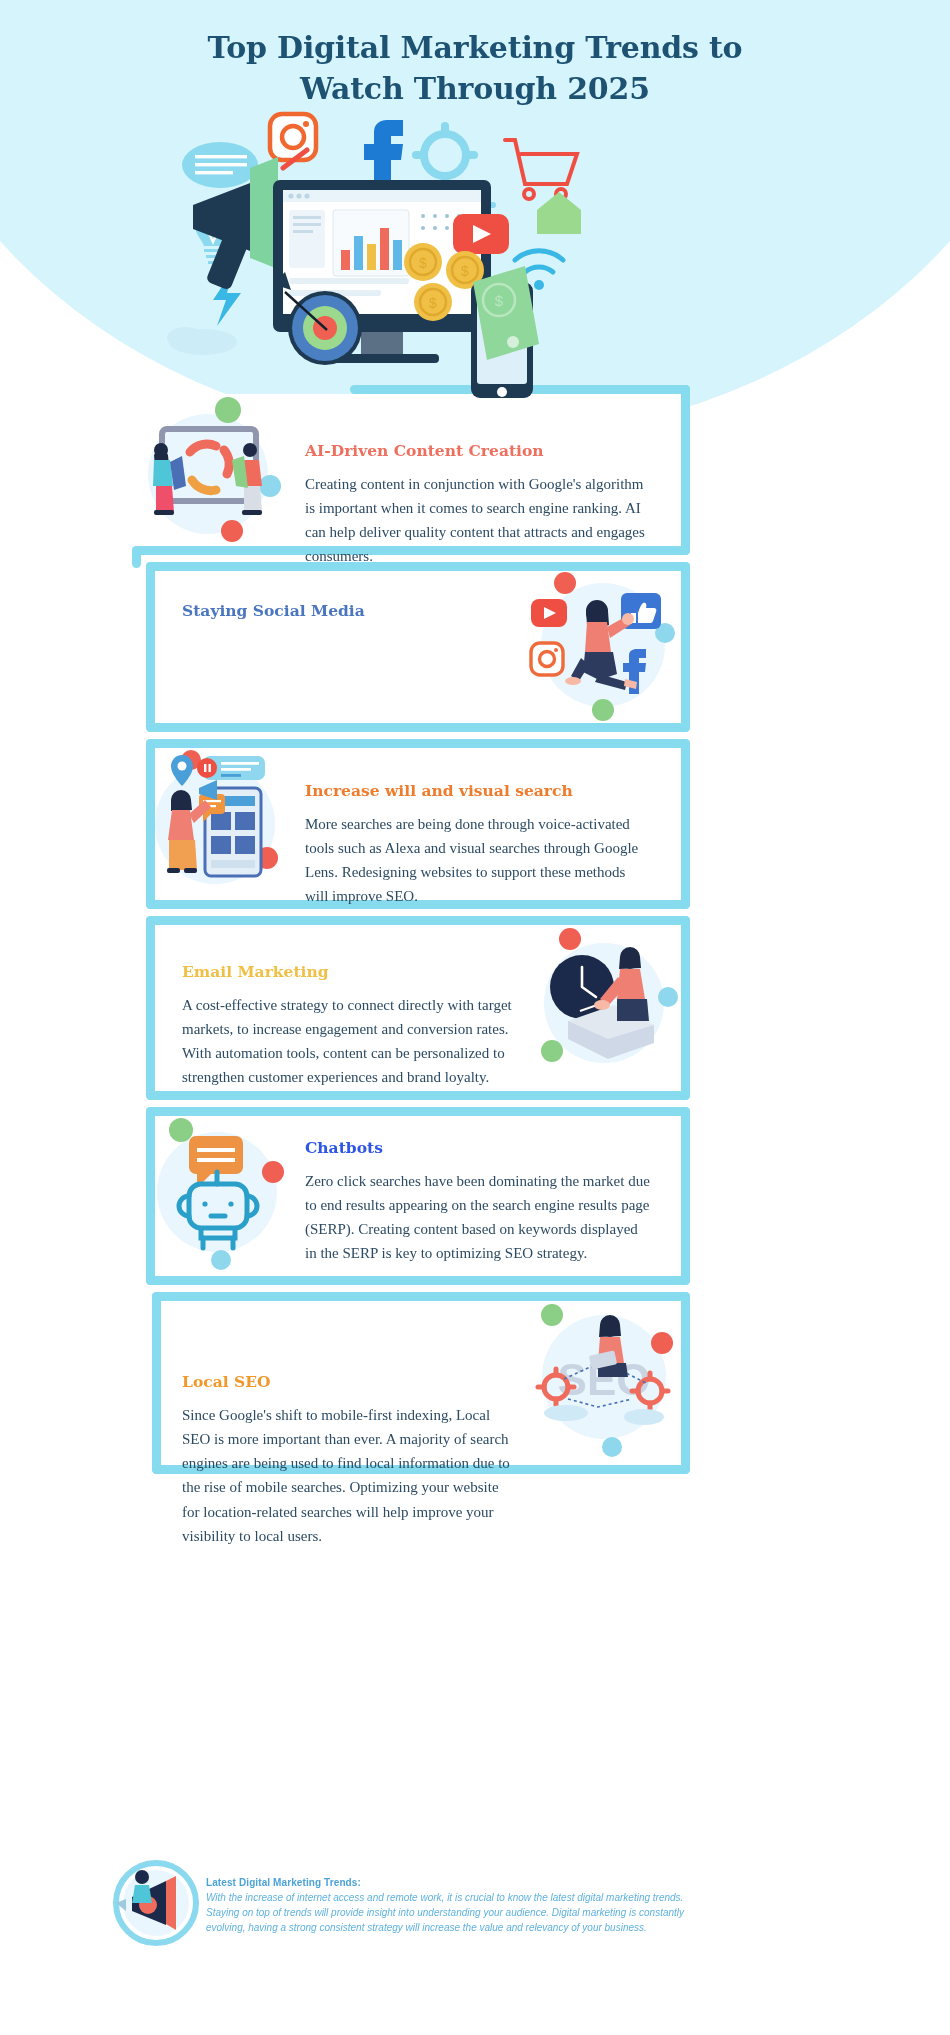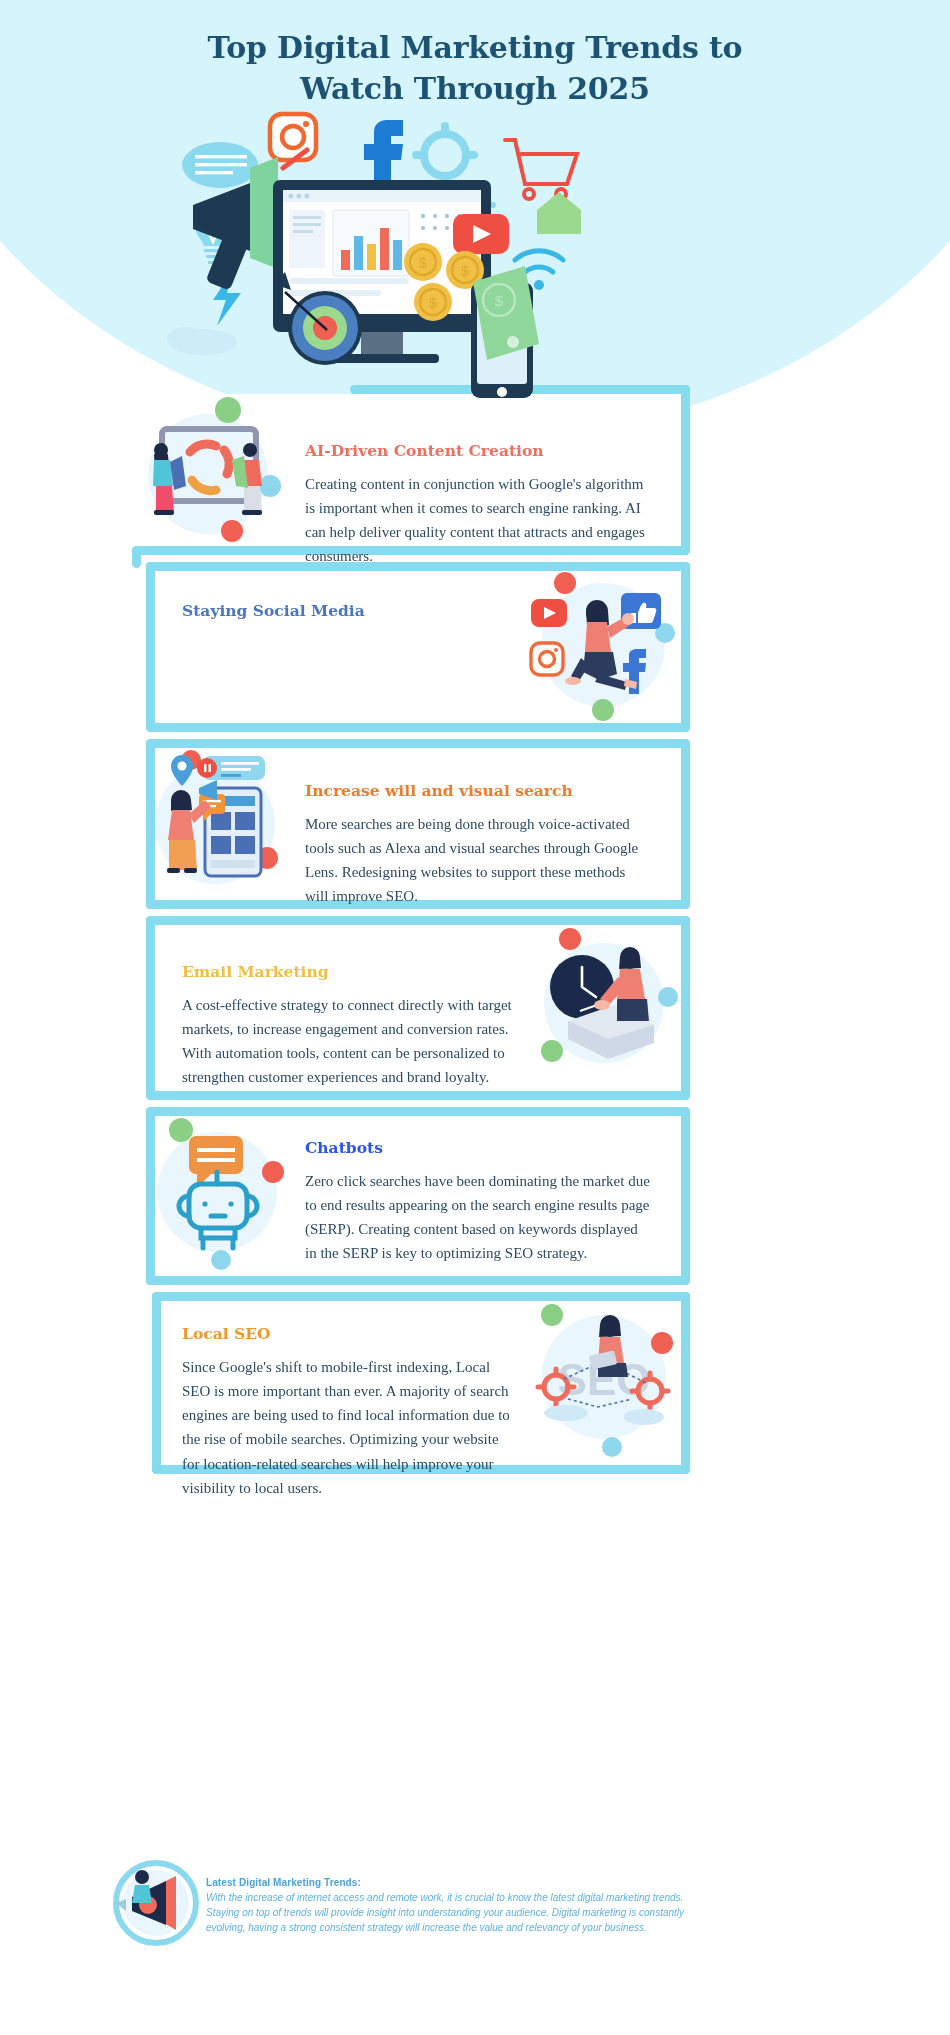--- a/index.html
+++ b/index.html
@@ -579,21 +579,21 @@
         <circle cx="82" cy="32" r="10" fill="#1e2a45"></circle>
         <path d="M72 30 a10 10 0 0 1 20 0 l1 11 l-22 1z" fill="#1e2a45"></path>
         <path d="M72 42 h20 l4 26 h-26z" fill="#ef7f72"></path>
         <path d="M70 68 h28 l2 14 h-30z" fill="#2d3b5e"></path>
         <rect x="62" y="58" width="26" height="14" rx="2" fill="#cfd9e6" transform="rotate(-12 75 65)"></rect>
       </g>
     </svg>
   </div>
 
   <div class="card-text-block" style="left:182px; top:1325px; width:335px;">
-    <div class="card-title" style="color:#f0982a;">Local SEO</div>
+    <div class="card-title" style="color:#f0982a;margin-top:48px;">Local SEO</div>
     <div class="card-body">Since Google's shift to mobile-first indexing, Local SEO is more important than ever. A majority of search engines are being used to find local information due to the rise of mobile searches. Optimizing your website for location-related searches will help improve your visibility to local users.</div>
   </div>
 
   <div class="footer-illo" style="left:108px; top:1855px; width:100px; height:95px;">
     <svg width="100" height="95" viewBox="0 0 100 95">
       <circle cx="48" cy="48" r="40" fill="none" stroke="#8ad9ef" stroke-width="6"></circle>
       <circle cx="48" cy="48" r="33" fill="#e9f6fd"></circle>
 
       <g>
         <path d="M24 42 l34 -16 v44 l-34 -14z" fill="#1b2a4a"></path>

